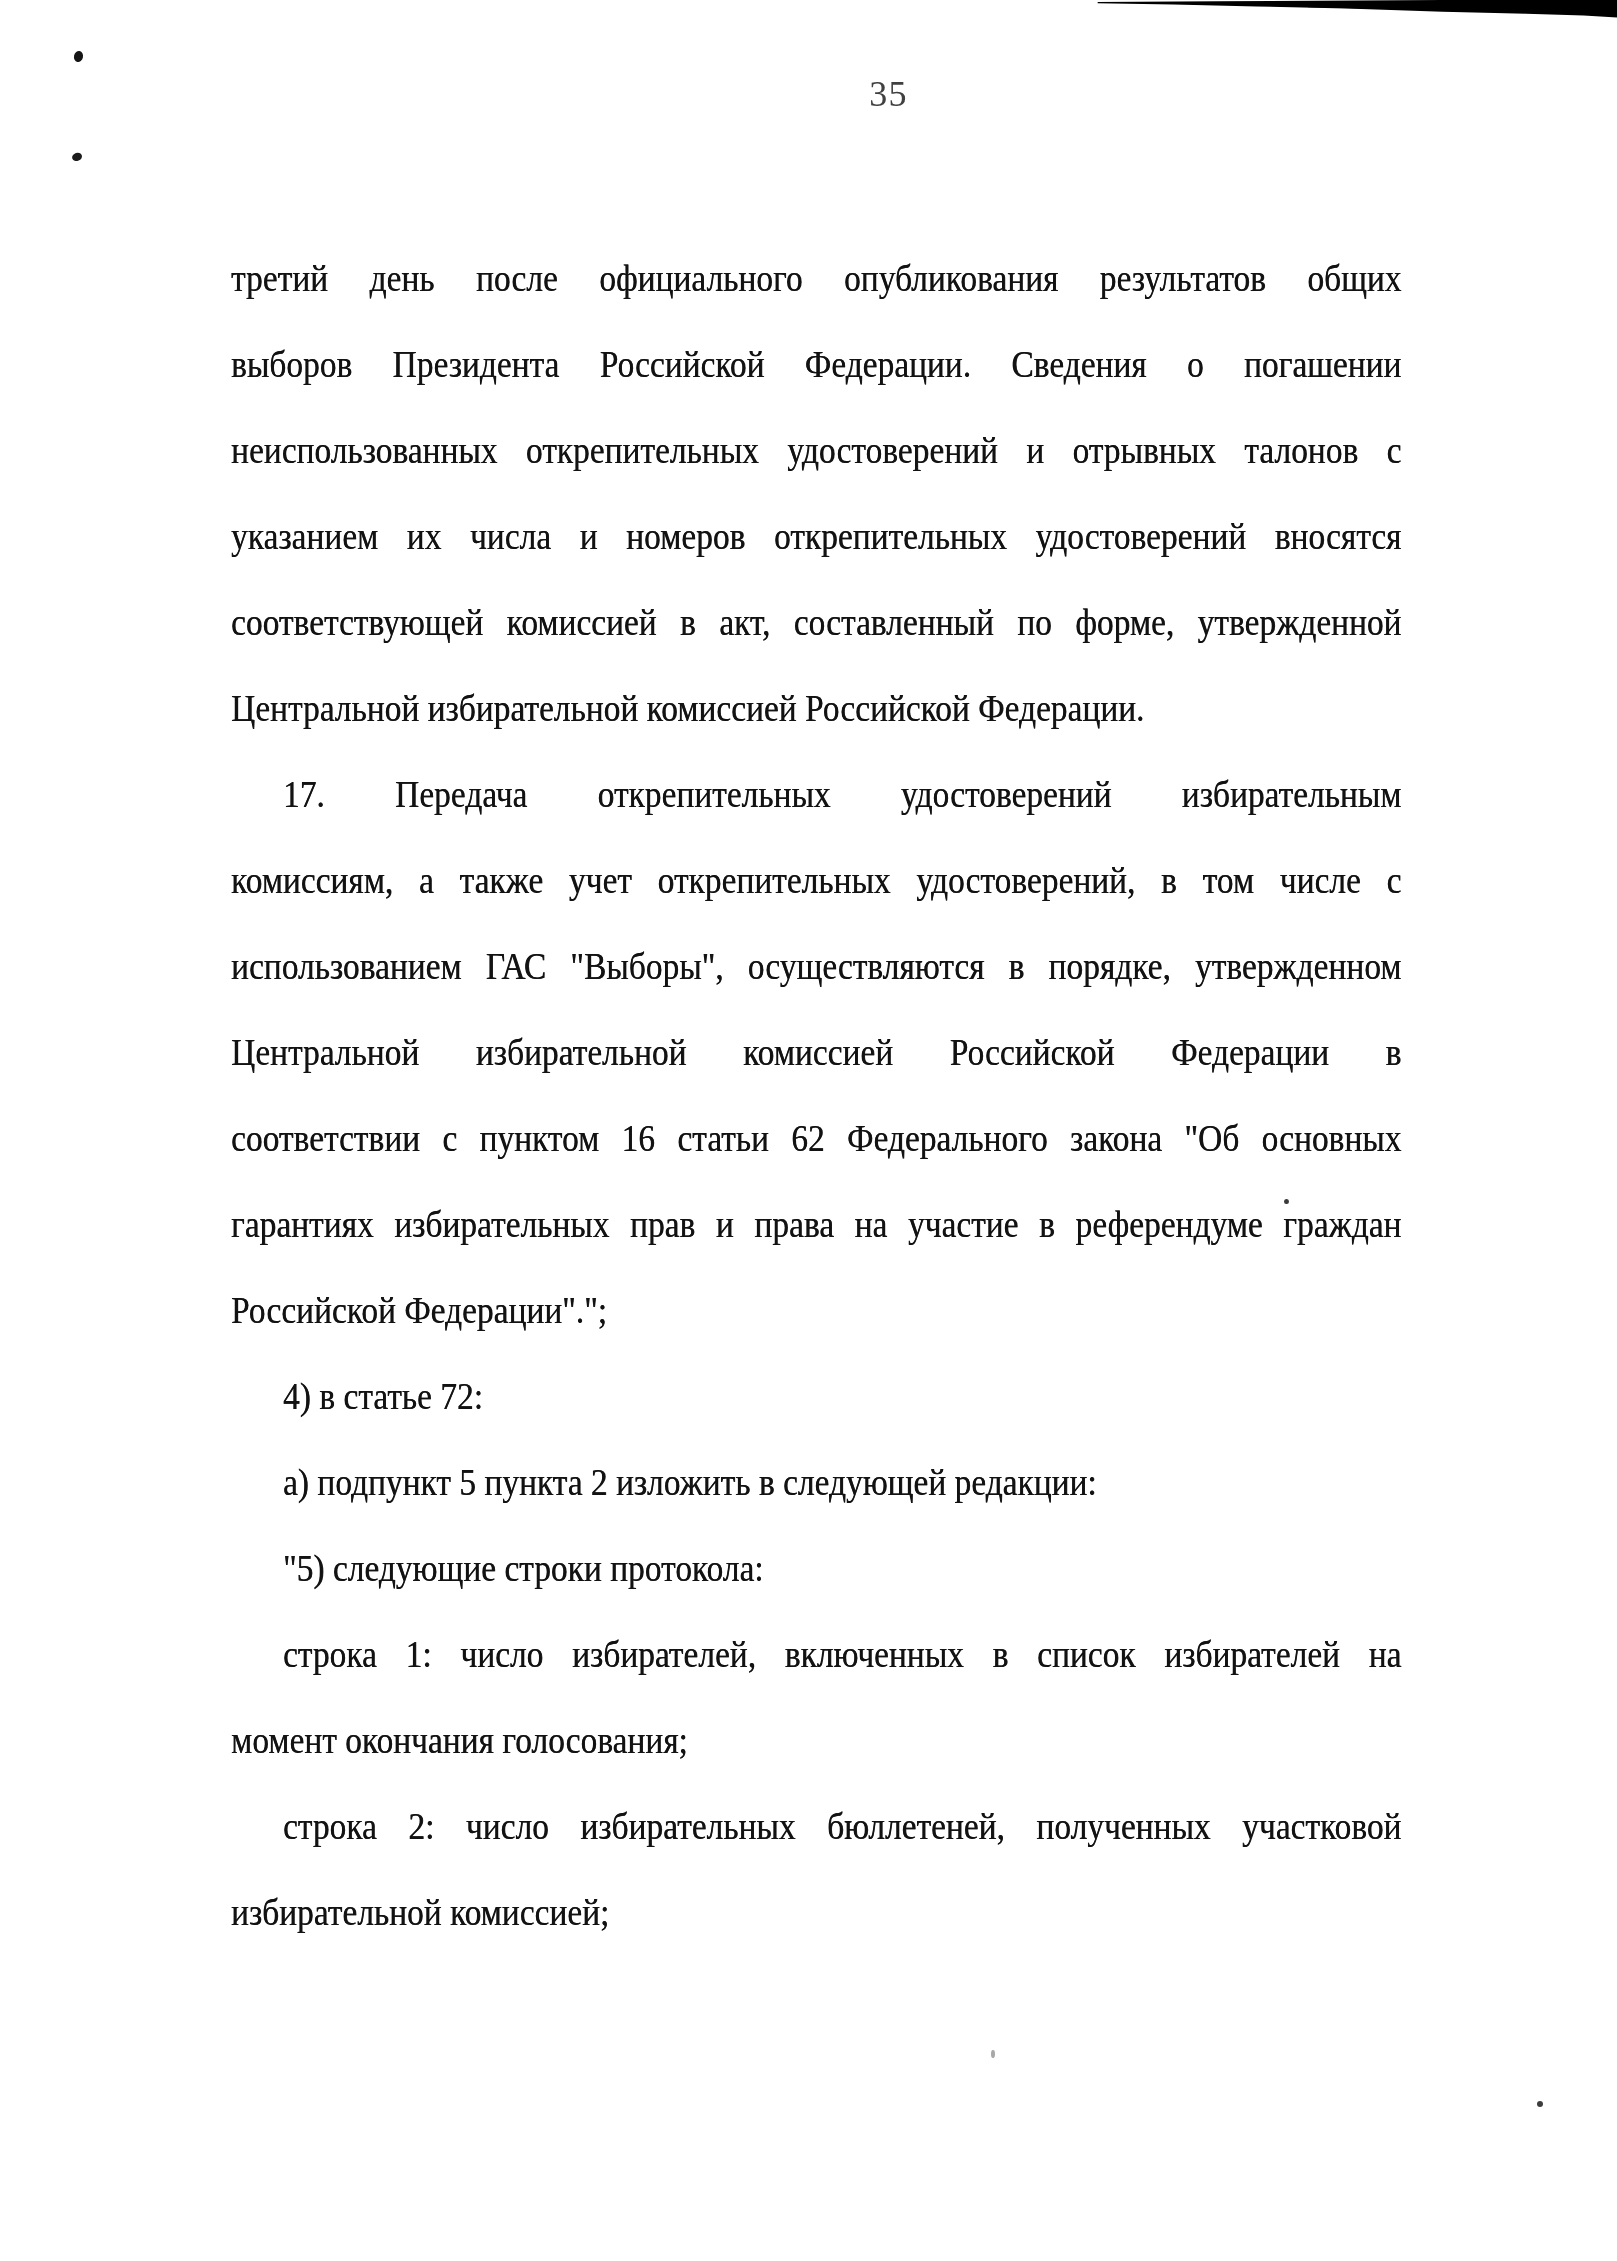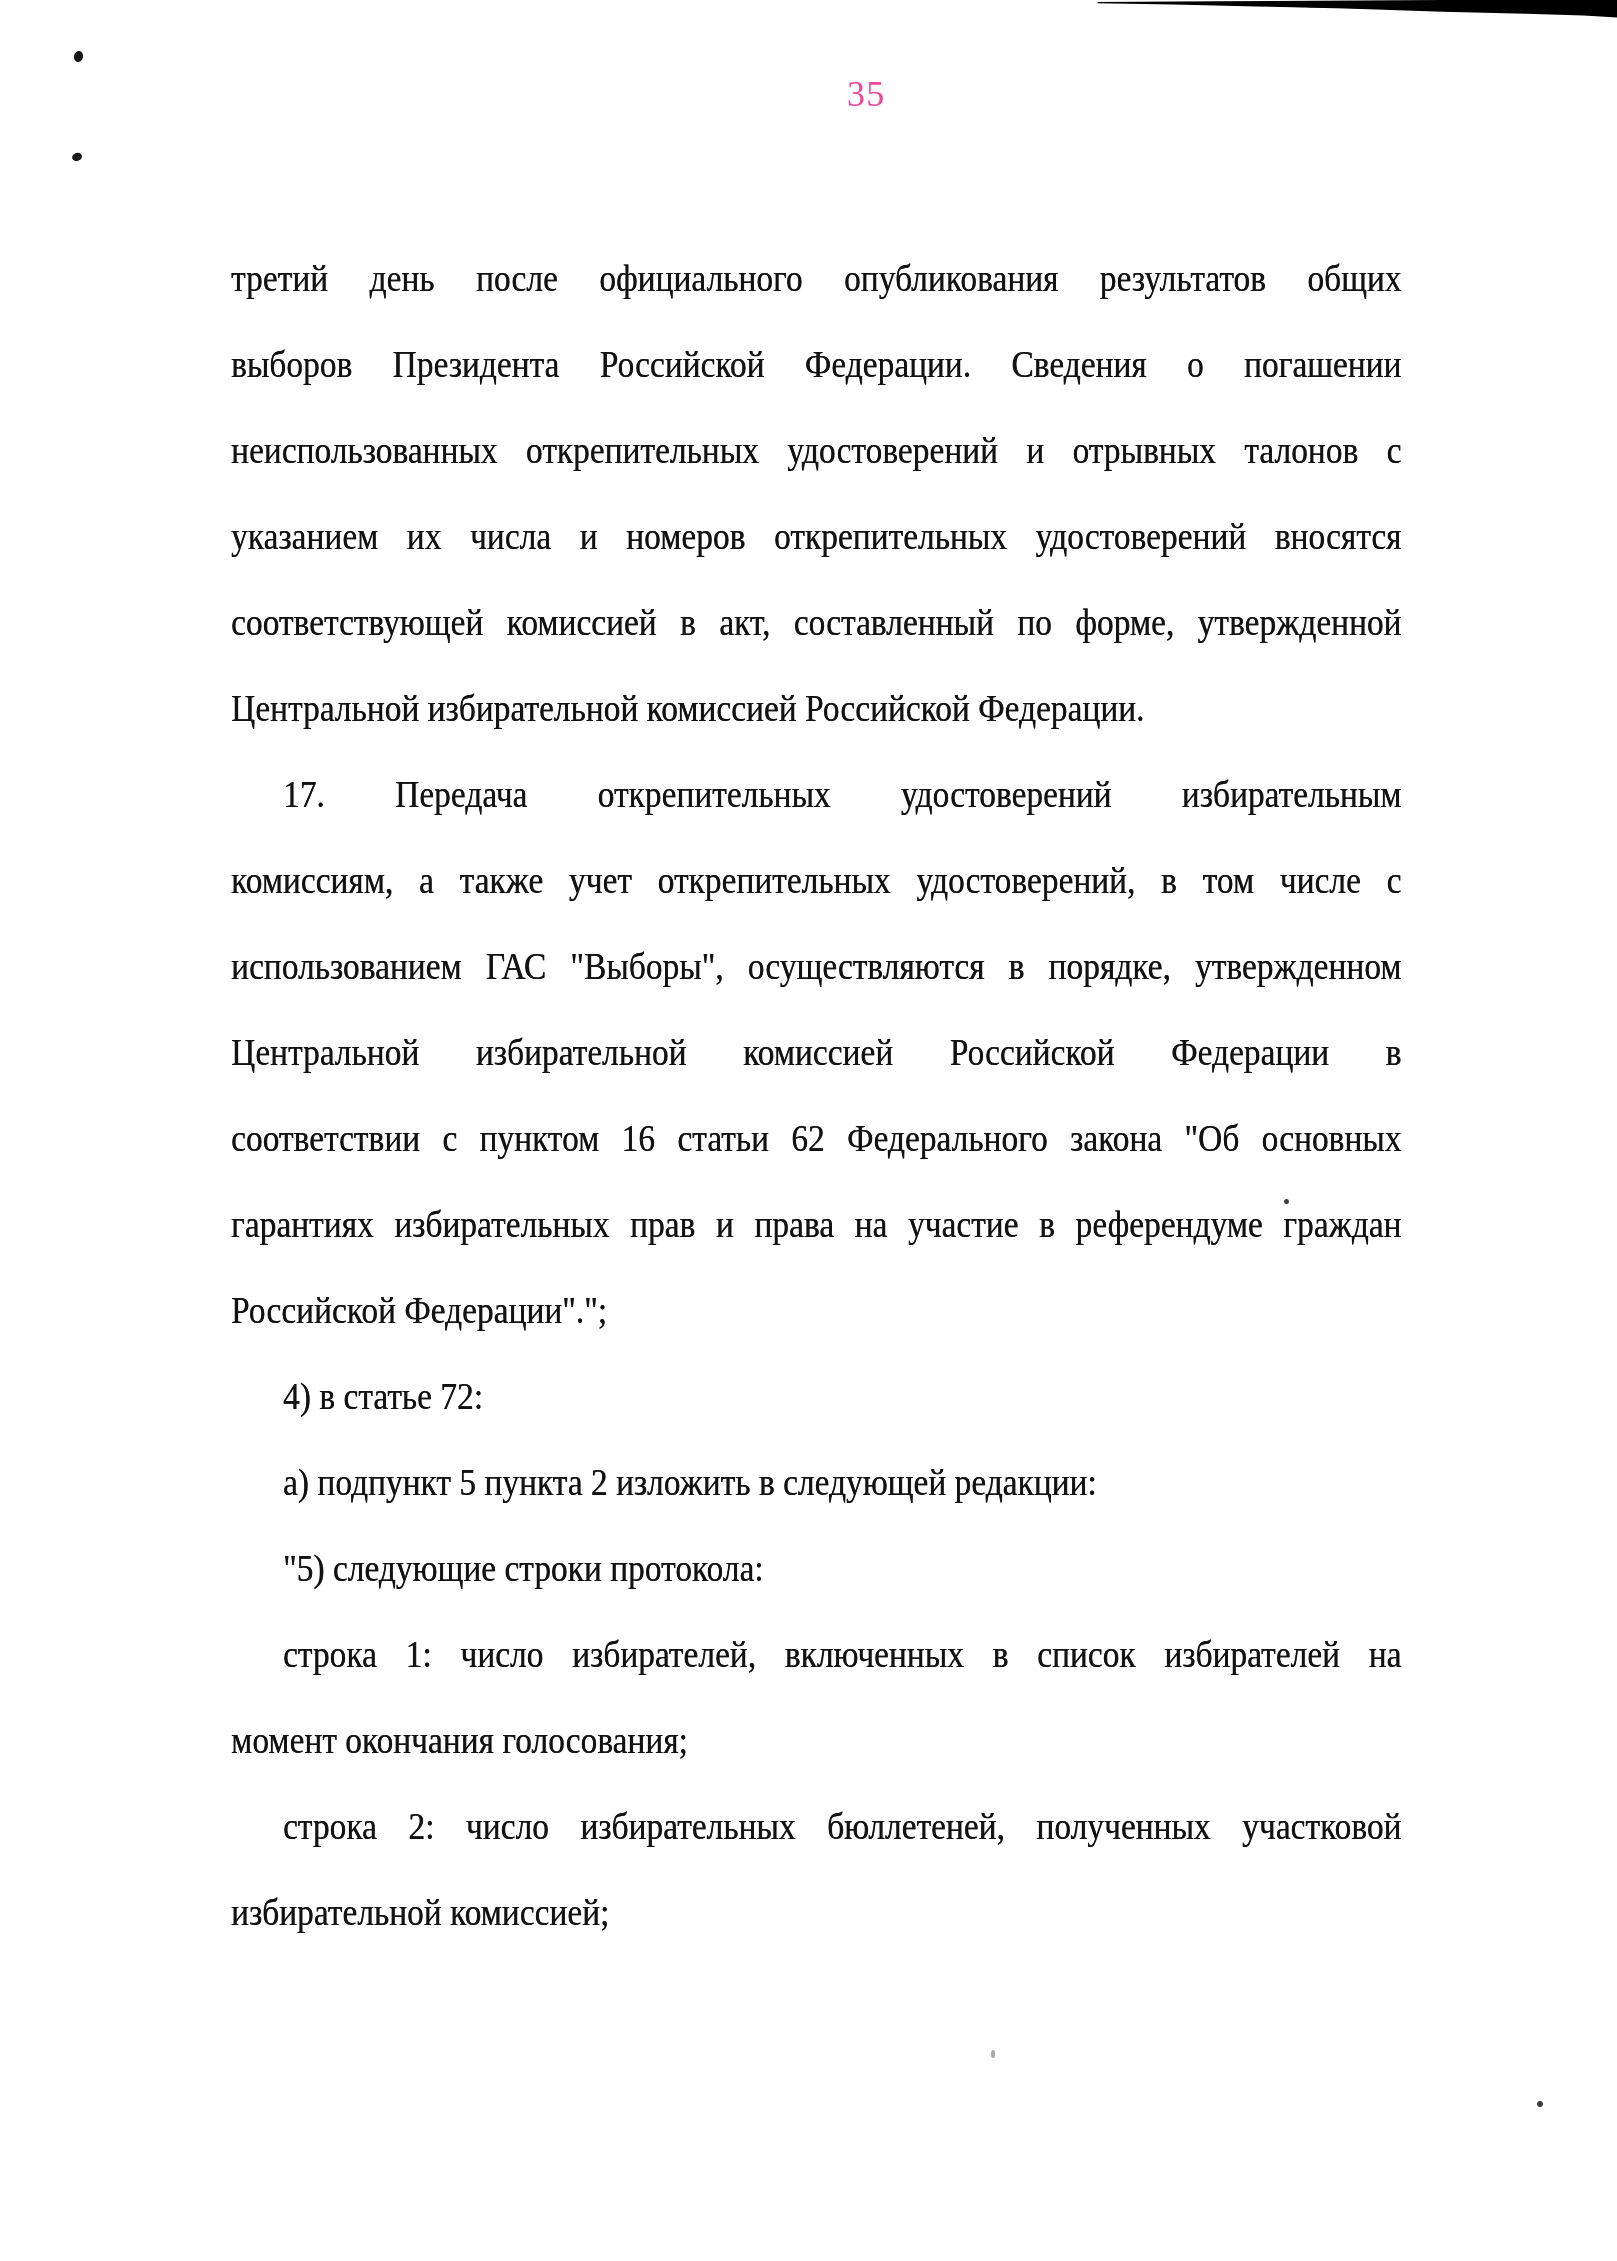--- a/index.html
+++ b/index.html
@@ -14,24 +14,25 @@
     background: #ffffff;
     overflow: hidden;
     font-family: "Liberation Serif", "DejaVu Serif", serif;
     color: #101010;
   }
   .page-number {
     position: absolute;
     top: 72px;
     left: 847px;
     width: 83px;
+    text-align: center;
     font-size: 36px;
     line-height: 45px;
     letter-spacing: 1.3px;
-    color: #ec4899;
+    color: #404040;
   }
   .text-block {
     position: absolute;
     top: 235px;
     left: 231px;
     width: 1330px;
     transform: scaleX(0.88);
     transform-origin: top left;
   }
   .line {

